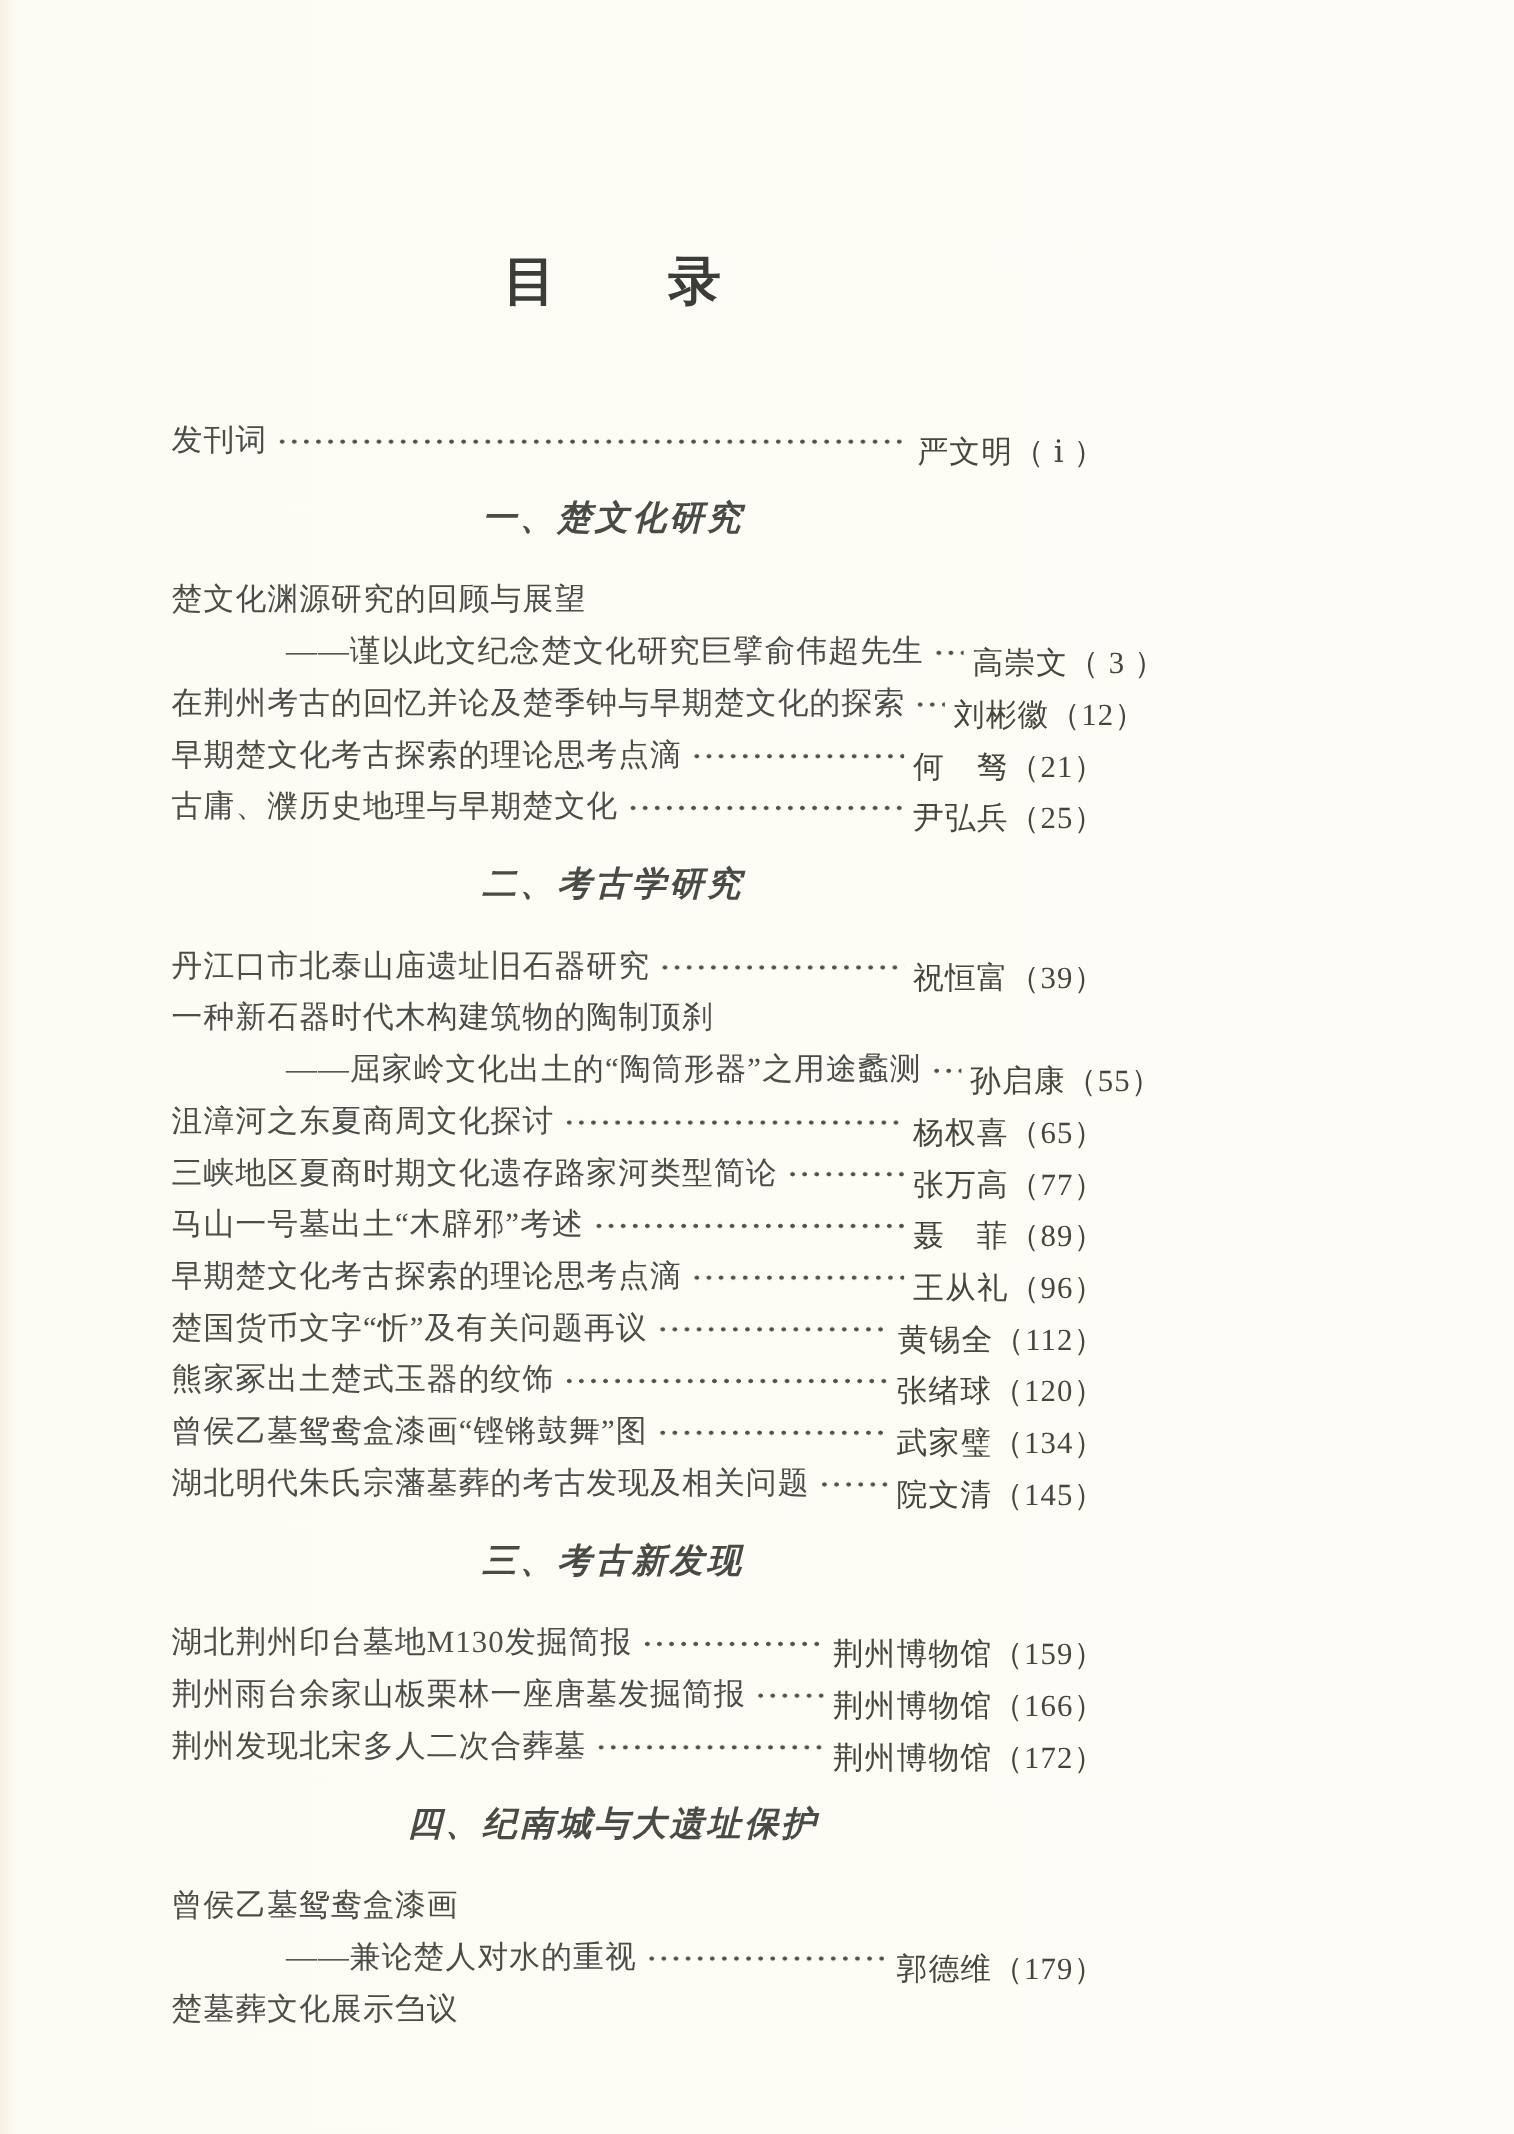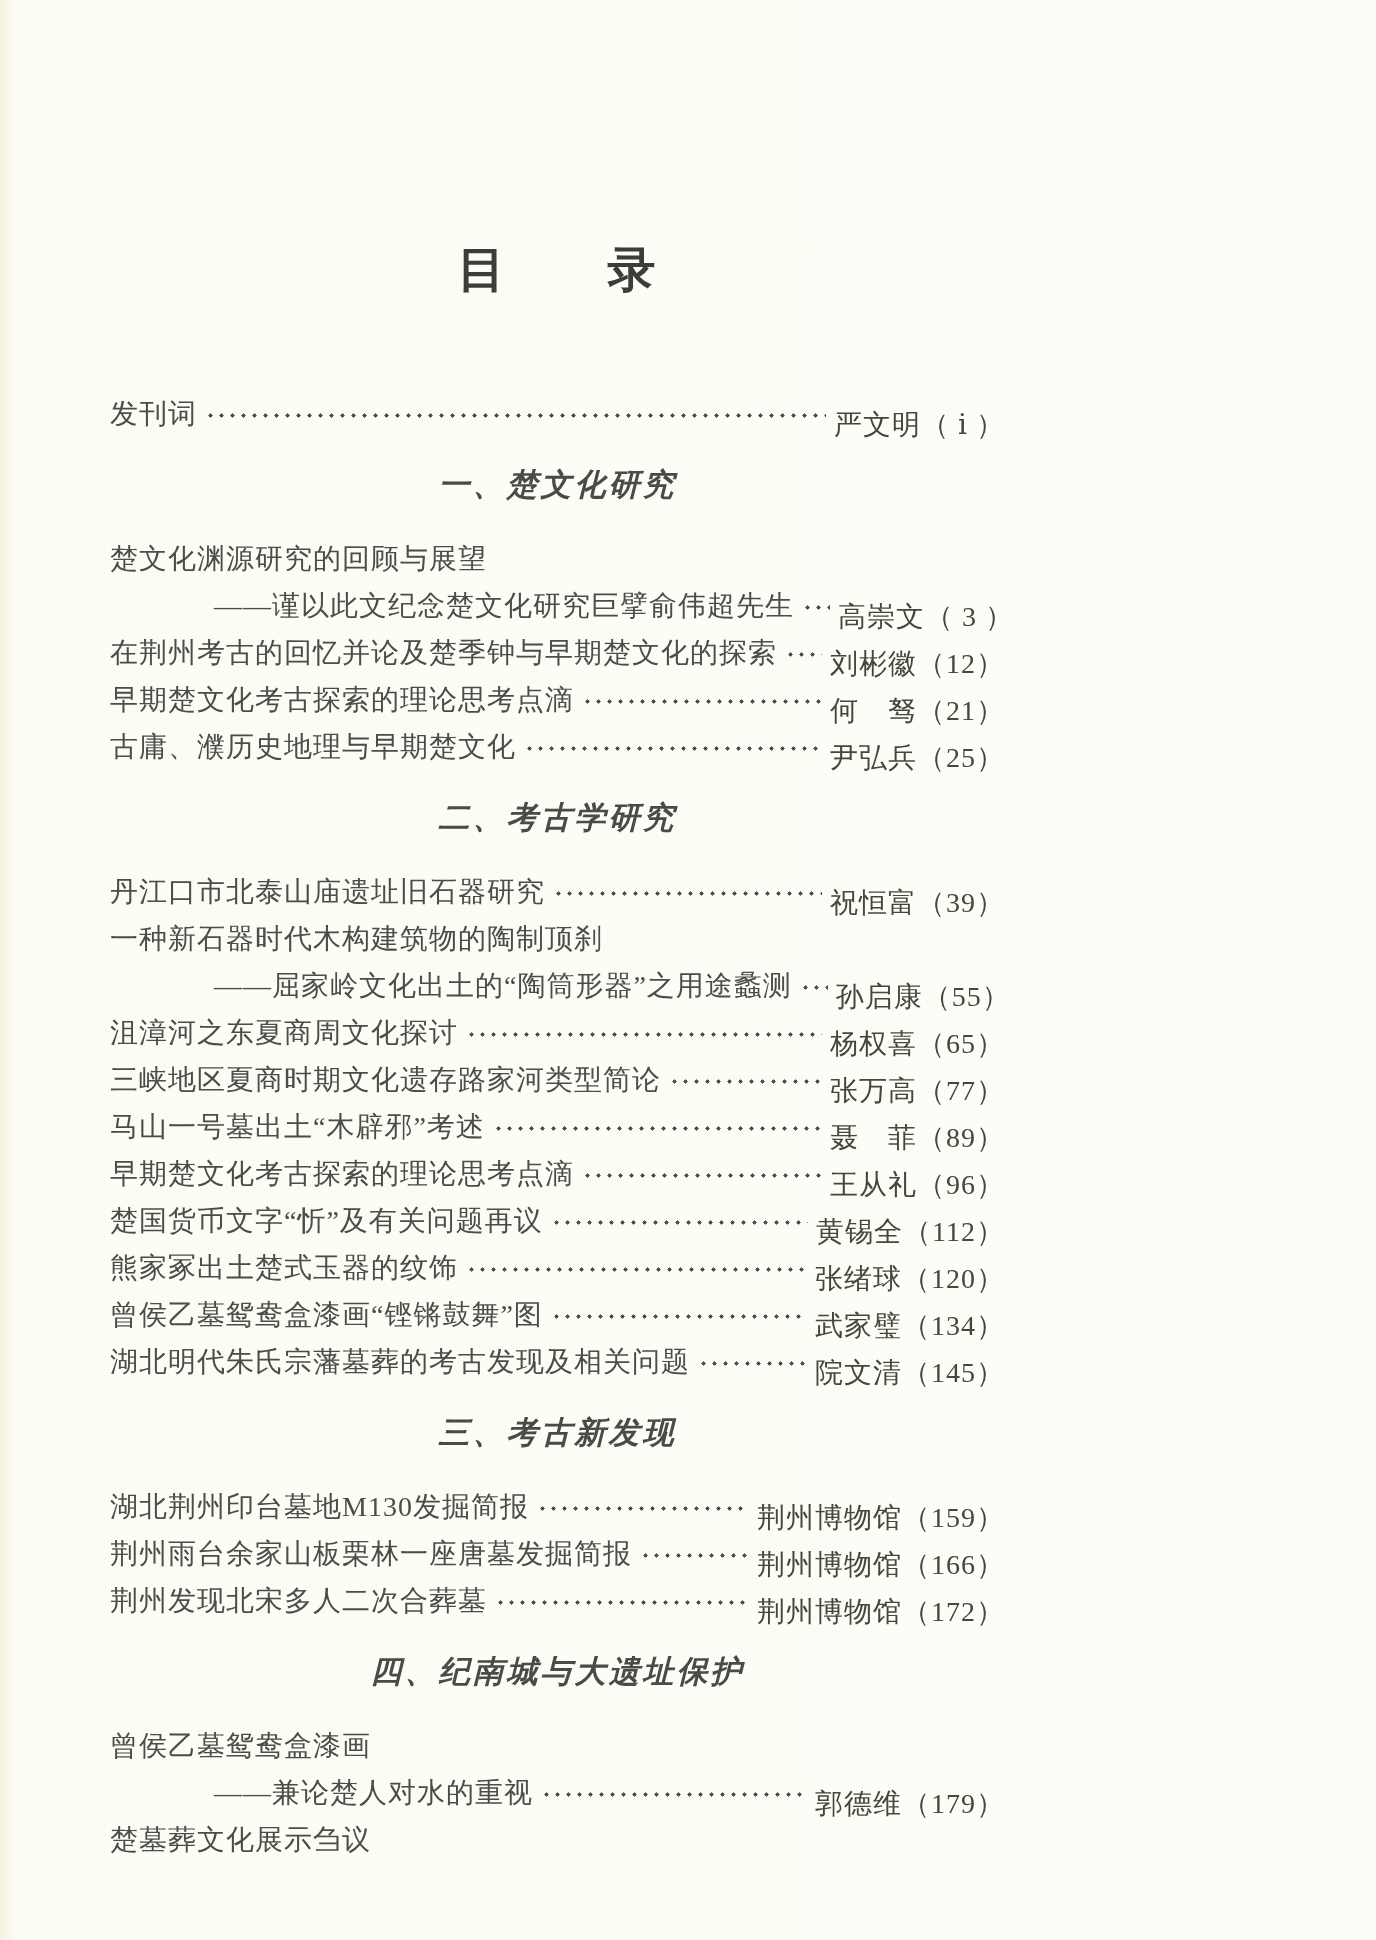--- a/index.html
+++ b/index.html
@@ -16,21 +16,21 @@
     font-family: "Liberation Serif", "DejaVu Serif", serif;
     color: #3a3a38;
   }
   .content {
     position: absolute;
     left: 110px;
     top: 0;
     width: 895px;
   }
   .toc-title {
-    margin: 16px;
+    margin: 2px;
     padding-top: 222px;
     text-align: center;
     font-size: 48px;
     font-weight: bold;
     color: #3c3c38;
     letter-spacing: 2px;
   }
   .toc {
     margin-top: 88px;
   }
@@ -53,20 +53,21 @@
     font-size: 28px;
     color: #4c4c48;
     letter-spacing: 1px;
     white-space: nowrap;
   }
   .entry-row.indent {
     padding-left: 104px;
   }
   .entry-title {
     flex: 0 0 auto;
+    margin-left: 46px;
   }
   .leader {
     flex: 1 1 auto;
     min-width: 28px;
     height: 5px;
     margin: 4px 8px 0 8px;
     align-self: center;
     background-image: radial-gradient(circle, #50504c 1.9px, rgba(0,0,0,0) 2.2px);
     background-size: 11px 5px;
     background-position: left center;

